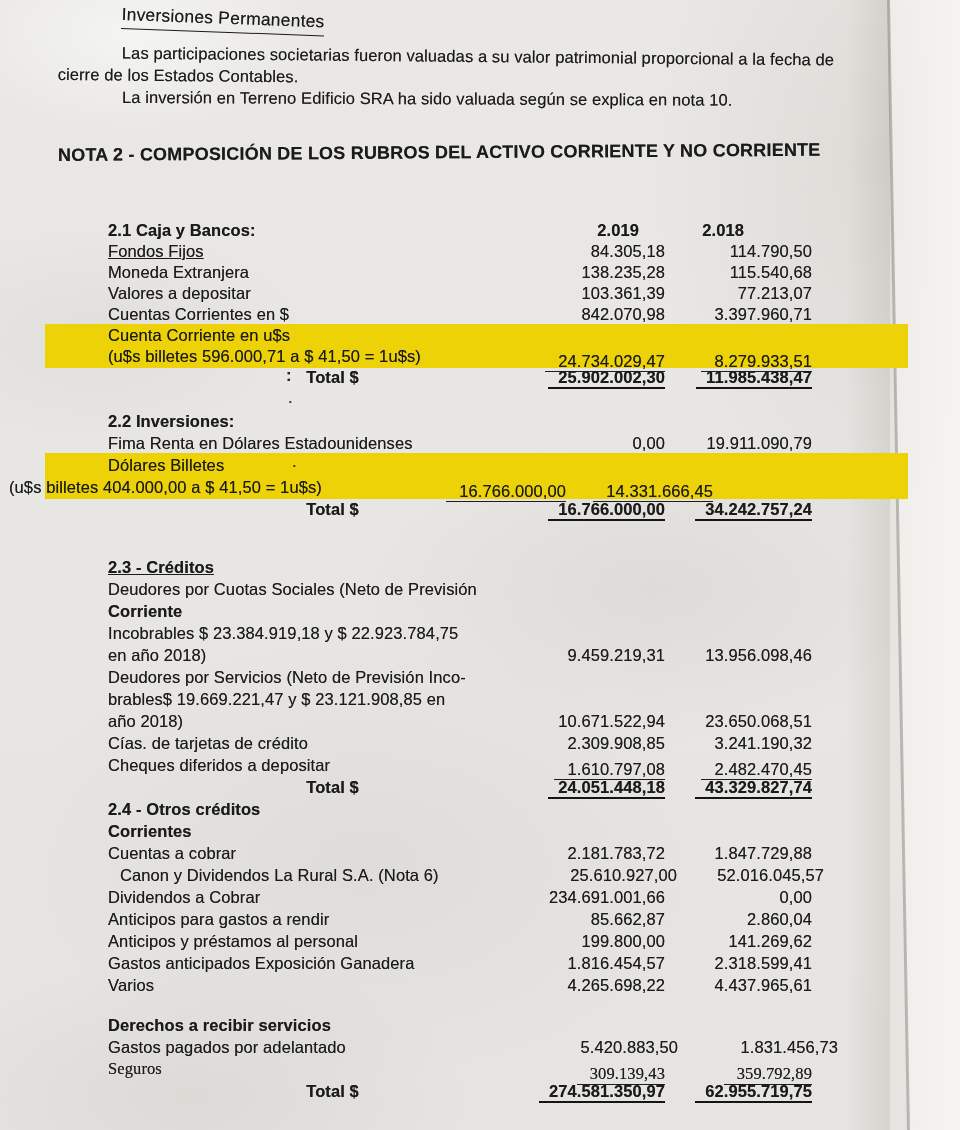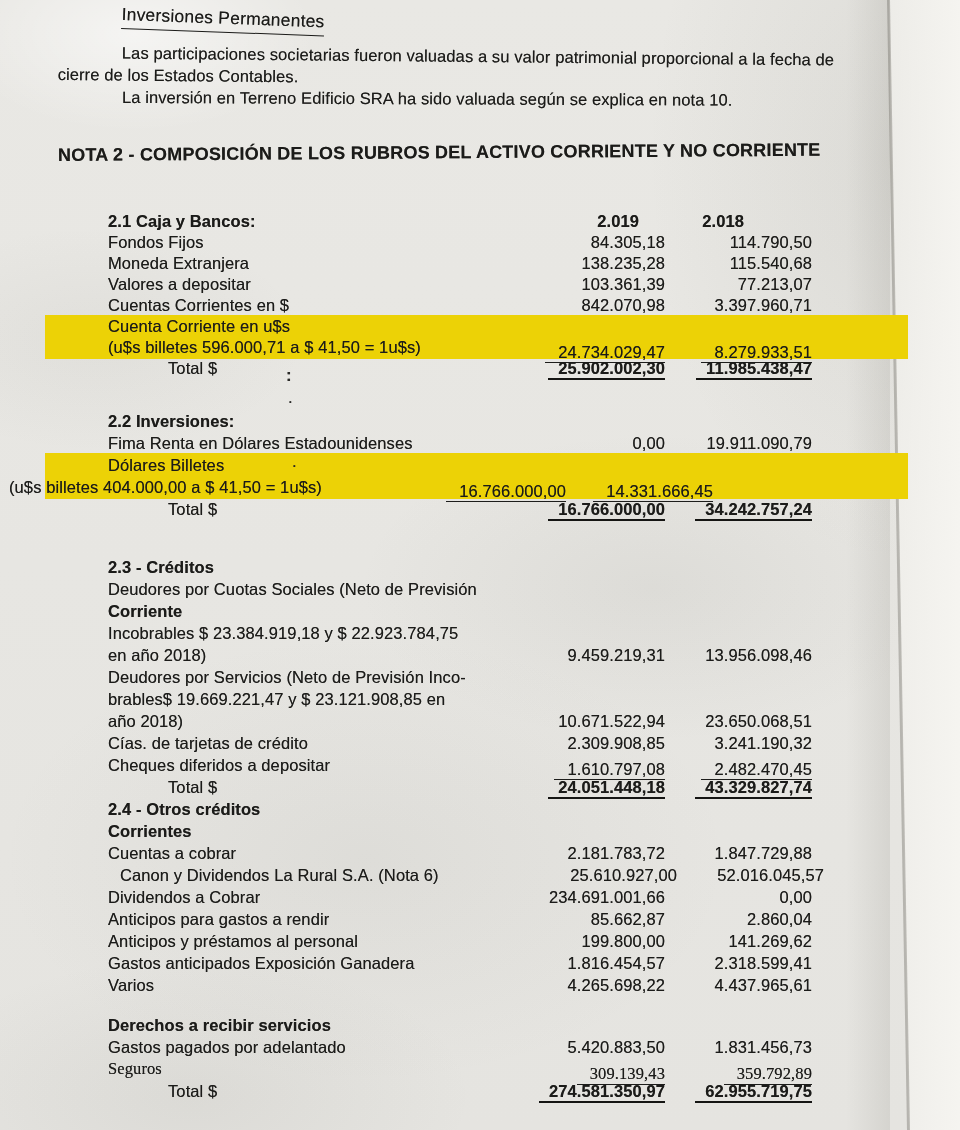--- a/index.html
+++ b/index.html
@@ -59,21 +59,21 @@
   
   .fin-table { position:absolute; left:0; top:0; width:960px; height:1130px; }
   .section { position:absolute; left:0; width:960px; }
   .row { display:flex; padding-left:108px; position:relative; font-size:16.5px; letter-spacing:.1px; }
   .row.hl::before { content:""; position:absolute; left:45px; width:863px; top:-1px; bottom:-1px;
     background:var(--hl, #ecd206); }
   .lbl { width:389px; box-sizing:border-box; position:relative; z-index:1; white-space:nowrap; }
   .val { width:168px; text-align:right; position:relative; z-index:1; white-space:nowrap; }
   .val.c1 { width:147px; }
   .hdr .lbl, .hdr .val { font-weight:bold; }
-  .total .lbl { font-weight:normal; padding-left:60px; }
+  .total .lbl { font-weight:bold; padding-left:60px;text-align:center; }
   .colhead { font-weight:bold; box-sizing:border-box; }
   .colhead.c0 { padding-right:26px; }
   .colhead.c1 { padding-right:68px; }
   .vtext { display:inline-block; line-height:normal; }
   .u .vtext { border-bottom:1.9px solid #1d1d1b; padding-left:13px;margin-top:6px; }
   .total .vtext { border-bottom:2.2px solid #151513; font-weight:bold; padding-left:10px; }
 
   
   .stray { position:absolute; font-size:17px; color:#2a2a28; z-index:2; }
   .stray-colon { left:286px; top:366px; font-weight:bold; }
@@ -94,27 +94,27 @@
   <div class="para1">
     <div class="l1">Las participaciones societarias fueron  valuadas a su valor patrimonial proporcional a la fecha de</div>
     <div class="l2">cierre de los Estados Contables.</div>
   </div>
 
   <div class="para2">La inversión en Terreno Edificio SRA ha sido valuada según se explica en nota 10.</div>
 
   <div class="note-title">NOTA 2 - COMPOSICIÓN DE LOS RUBROS DEL ACTIVO CORRIENTE Y NO CORRIENTE</div>
 
   <div class="fin-table">
-      <div class="section" style="top: 211px;">
+      <div class="section" style="top: 220px;">
         <div class="row hdr" style="height: 21px; line-height: 21px;">
           <span class="lbl">2.1 Caja y Bancos:</span>
           <span class="val colhead c0">2.019</span>
           <span class="val colhead c1">2.018</span>
         </div>
-        <div class="row item" style="height: 21px; line-height: 21px;">
+        <div class="row item" style="height: 21px; line-height: 21px; text-decoration: underline;">
           <span class="lbl">Fondos Fijos</span>
           <span class="val c0"><span class="vtext">84.305,18</span></span>
           <span class="val c1"><span class="vtext">114.790,50</span></span>
         </div>
         <div class="row item" style="height: 21px; line-height: 21px;">
           <span class="lbl">Moneda Extranjera</span>
           <span class="val c0"><span class="vtext">138.235,28</span></span>
           <span class="val c1"><span class="vtext">115.540,68</span></span>
         </div>
         <div class="row item" style="height: 21px; line-height: 21px;">
@@ -164,21 +164,21 @@
           <span class="val c0"><span class="vtext">16.766.000,00</span></span>
           <span class="val c1"><span class="vtext">14.331.666,45</span></span>
         </div>
         <div class="row total" style="height: 22px; line-height: 22px;">
           <span class="lbl">Total $</span>
           <span class="val c0"><span class="vtext">16.766.000,00</span></span>
           <span class="val c1"><span class="vtext">34.242.757,24</span></span>
         </div>
       </div>
       <div class="section" style="top: 556px;">
-        <div class="row hdr" style="height: 22px; line-height: 22px;">
+        <div class="row hdr" style="height: 22px; line-height: 22px; text-decoration: underline;">
           <span class="lbl">2.3 - Créditos</span>
           <span class="val c0"></span>
           <span class="val c1"></span>
         </div>
         <div class="row item" style="height: 22px; line-height: 22px;">
           <span class="lbl">Deudores por Cuotas Sociales (Neto de Previsión</span>
           <span class="val c0"></span>
           <span class="val c1"></span>
         </div>
         <div class="row hdr" style="height: 22px; line-height: 22px;">
@@ -273,21 +273,21 @@
           <span class="val c0"><span class="vtext">4.265.698,22</span></span>
           <span class="val c1"><span class="vtext">4.437.965,61</span></span>
         </div>
       </div>
       <div class="section" style="top: 1014px;">
         <div class="row hdr" style="height: 22px; line-height: 22px; gap: 12px;">
           <span class="lbl">Derechos a recibir servicios</span>
           <span class="val c0"></span>
           <span class="val c1"></span>
         </div>
-        <div class="row item" style="height: 22px; line-height: 22px;">
+        <div class="row item" style="height: 22px; line-height: 22px; gap: 13px;">
           <span class="lbl">Gastos pagados por adelantado</span>
           <span class="val c0"><span class="vtext">5.420.883,50</span></span>
           <span class="val c1"><span class="vtext">1.831.456,73</span></span>
         </div>
         <div class="row item u" style="height: 22px; line-height: 22px; font-family: Liberation Serif, serif;">
           <span class="lbl">Seguros</span>
           <span class="val c0"><span class="vtext">309.139,43</span></span>
           <span class="val c1"><span class="vtext">359.792,89</span></span>
         </div>
         <div class="row total" style="height: 22px; line-height: 22px;">

